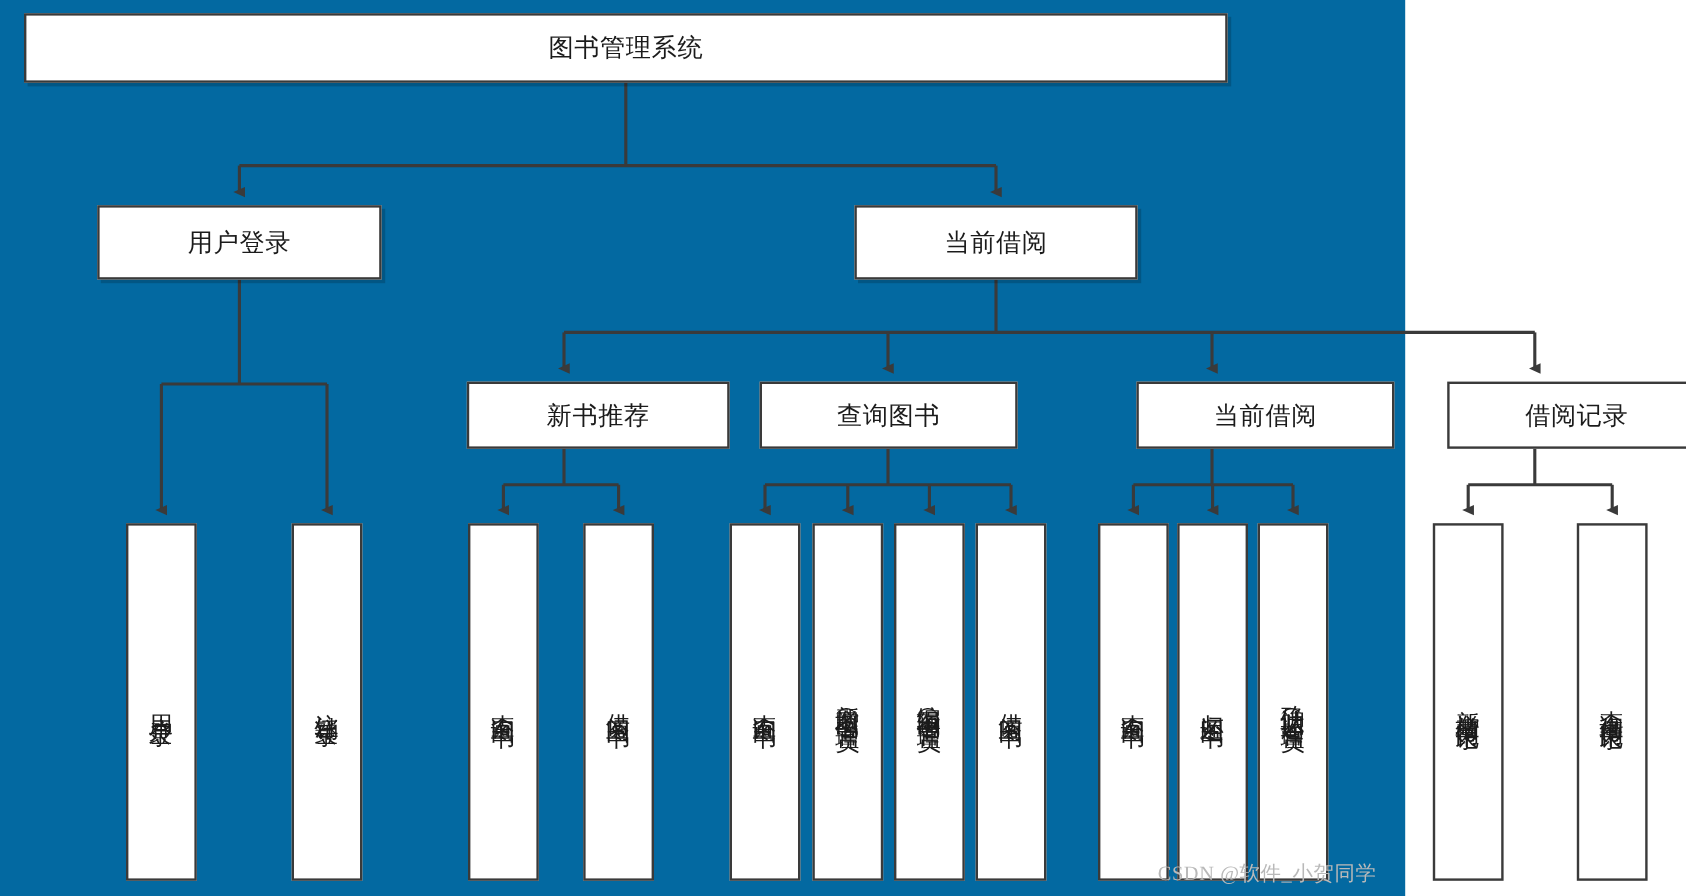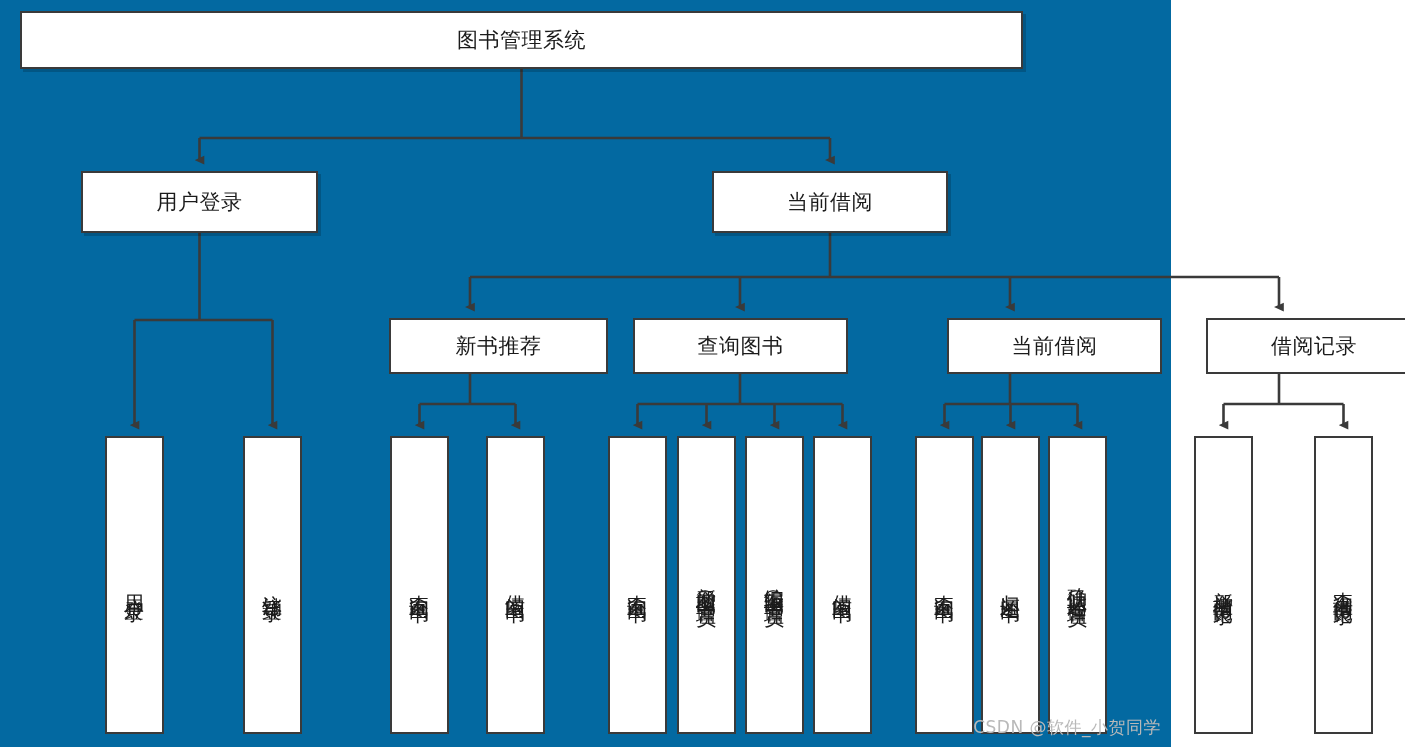--- a/index.html
+++ b/index.html
@@ -54,27 +54,28 @@
   .node.vertical .label {
     writing-mode: vertical-rl;
     text-orientation: upright;
     white-space: nowrap;
     letter-spacing: 3px;
     font-size: 20px;
     line-height: 1;
   }
   .watermark {
     position: absolute;
-    right: 10px;
+    right: 24px;
     bottom: 8px;
     color: #b9b9b9;
     font-size: 17px;
     letter-spacing: 0.5px;
     z-index: 5;
     white-space: nowrap;
+    font-family: Liberation Serif, serif;
   }
 </style>
 </head>
 <body>
 
 <div id="diagram-root">
 
   <svg class="wires" viewBox="0 0 1405 747" xmlns="http://www.w3.org/2000/svg">
     <defs>
       <marker id="arrow" markerWidth="10" markerHeight="10" refX="4.6" refY="5" orient="auto" markerUnits="userSpaceOnUse">

